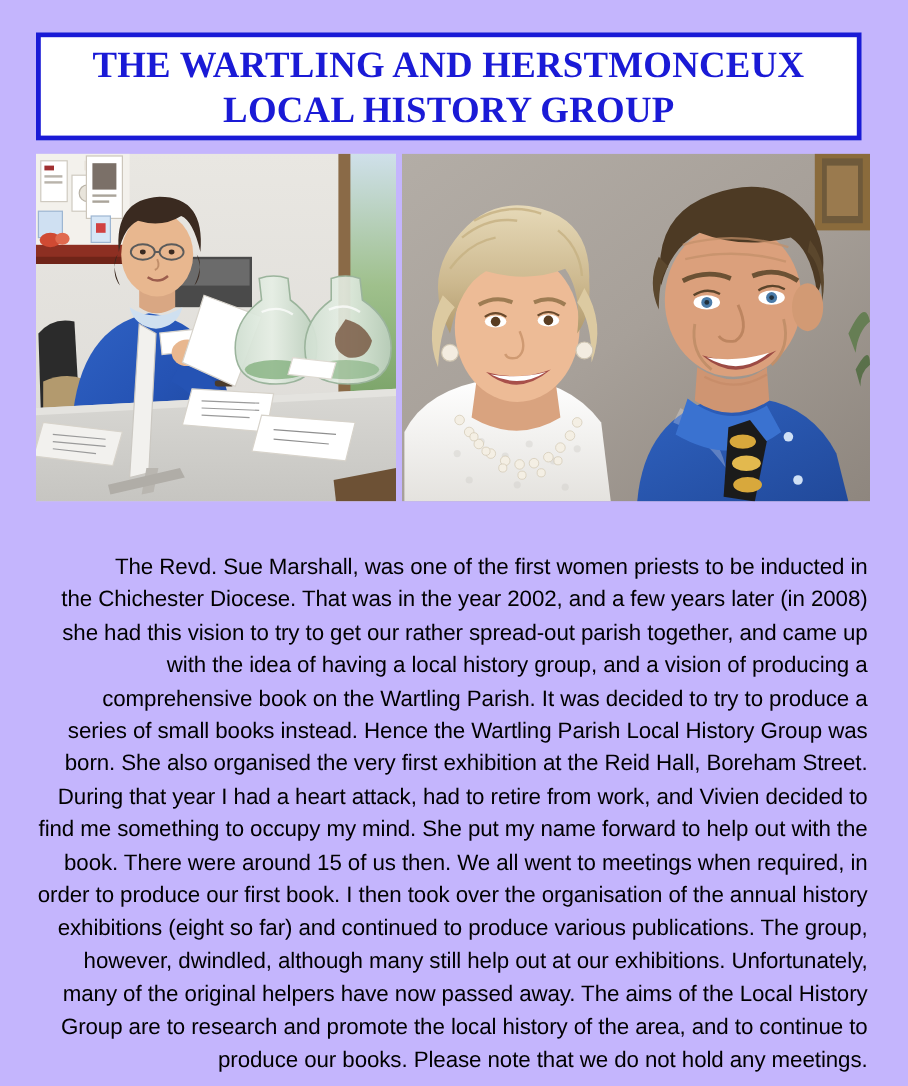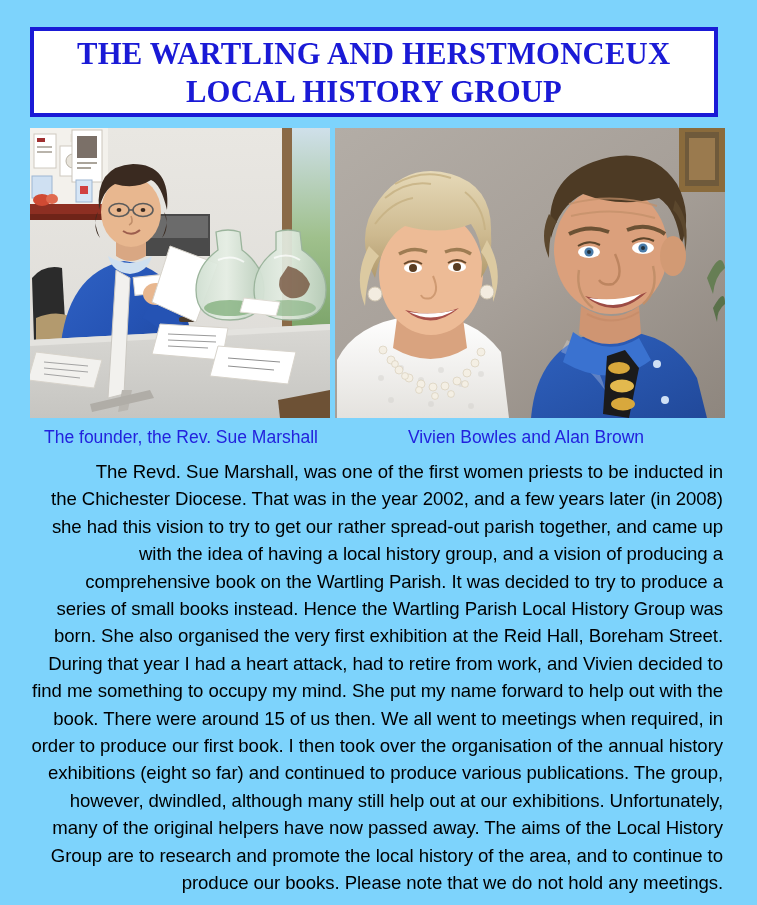--- a/index.html
+++ b/index.html
@@ -12,21 +12,21 @@
     height: 905px;
     overflow: hidden;
     font-family: "Liberation Sans", sans-serif;
     -webkit-font-smoothing: antialiased;
   }
 
   .page {
     position: relative;
     width: 757px;
     height: 905px;
-    background: #7dd3fc;
+    background: #c4b5fd;
   }
 
   
   .title-banner {
     position: absolute;
     left: 30px;
     top: 27px;
     width: 688px;
     height: 90px;
     box-sizing: border-box;
@@ -398,20 +398,16 @@
         <path d="M318 138 q6 24 -10 38" stroke="#c28f69" stroke-width="2.4" fill="none"></path>
 
         <path d="M250 168 q30 26 62 -4 q-30 14 -62 4 z" fill="#9c4b44"></path>
         <path d="M254 170 q28 16 52 -4 q-26 8 -52 4 z" fill="#ffffff"></path>
 
         <path d="M252 186 q26 14 52 -2" stroke="#c48a66" stroke-width="2" fill="none" opacity="0.7"></path>
       </svg>
     </div>
   </div>
 
-  <div class="caption-row">
-    <div class="caption caption-left">The founder, the Rev. Sue Marshall</div>
-    <div class="caption caption-right">Vivien Bowles and Alan Brown</div>
-  </div>
 
   <div class="body-text">The Revd. Sue Marshall, was one of the first women priests to be inducted in the Chichester Diocese. That was in the year 2002, and a few years later (in 2008) she had this vision to try to get our rather spread-out parish together, and came up with the idea of having a local history group, and a vision of producing a comprehensive book on the Wartling Parish. It was decided to try to produce a series of small books instead. Hence the Wartling Parish Local History Group was born. She also organised the very first exhibition at the Reid Hall, Boreham Street. During that year I had a heart attack, had to retire from work, and Vivien decided to find me something to occupy my mind. She put my name forward to help out with the book. There were around 15 of us then. We all went to meetings when required, in order to produce our first book. I then took over the organisation of the annual history exhibitions (eight so far) and continued to produce various publications. The group, however, dwindled, although many still help out at our exhibitions. Unfortunately, many of the original helpers have now passed away. The aims of the Local History Group are to research and promote the local history of the area, and to continue to produce our books. Please note that we do not hold any meetings.</div>
 
 </div>
 
 </body></html>

